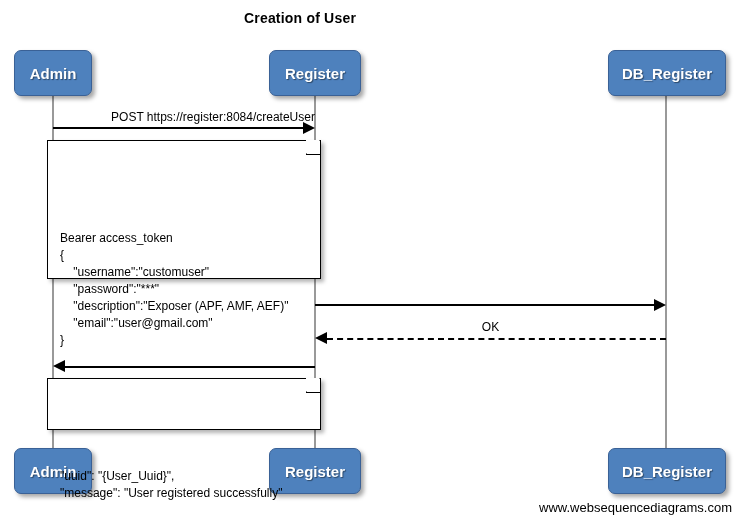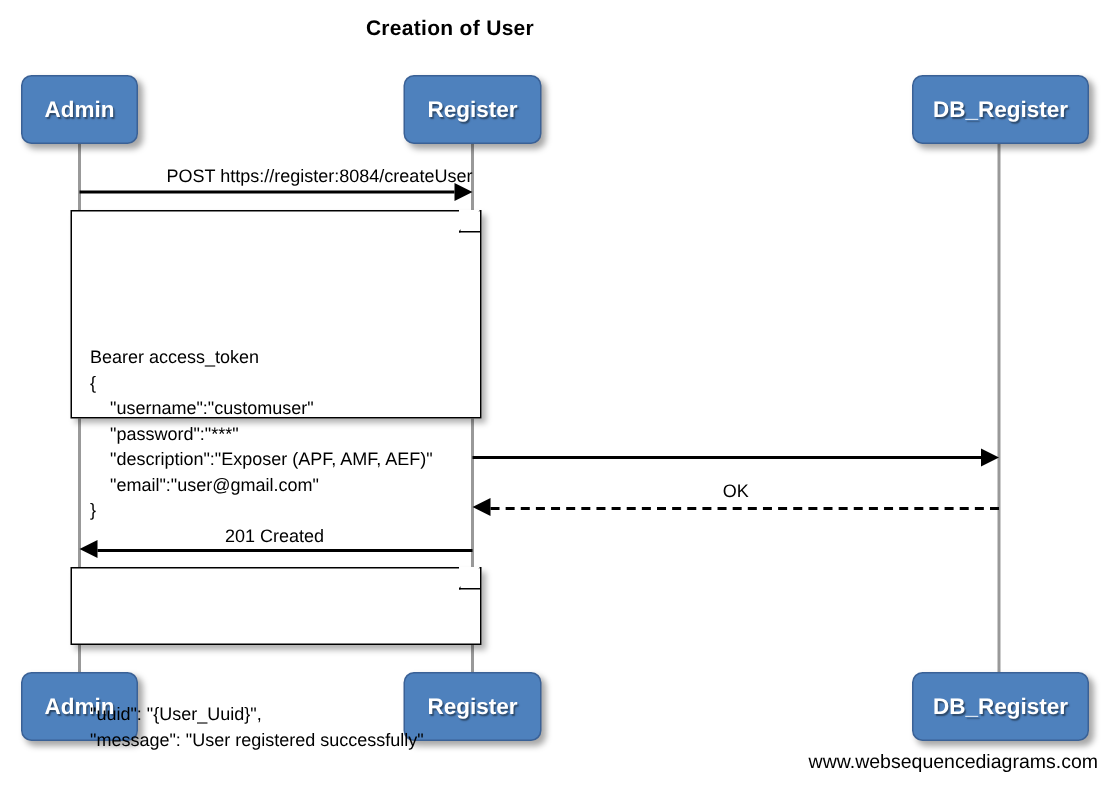--- a/index.html
+++ b/index.html
@@ -172,21 +172,20 @@
 }</div>
   </div>
 
   <div class="msg-line" style="left:315px; top:304px; width:339px;"></div>
   <div class="arrow-head right" style="left:654px; top:299px;"></div>
 
   <div class="msg-label" style="left:315px; top:320px; width:351px;">OK</div>
   <div class="msg-line dashed" style="left:327px; top:338px; width:339px;"></div>
   <div class="arrow-head left" style="left:315px; top:332px;"></div>
 
-  <div class="msg-label" style="left:53px; top:350px; width:260px;">201 Created</div>
   <div class="msg-line" style="left:65px; top:366px; width:250px;"></div>
   <div class="arrow-head left" style="left:53px; top:360px;"></div>
 
   <div class="note" style="left:47px; top:378px; width:274px; height:52px;">
     <div class="note-fold"></div>
     <div class="note-text">"uuid": "{User_Uuid}",
 "message": "User registered successfully"</div>
   </div>
 
   <div class="participant" style="left:14px;  top:448px; width:78px;  height:46px;">

